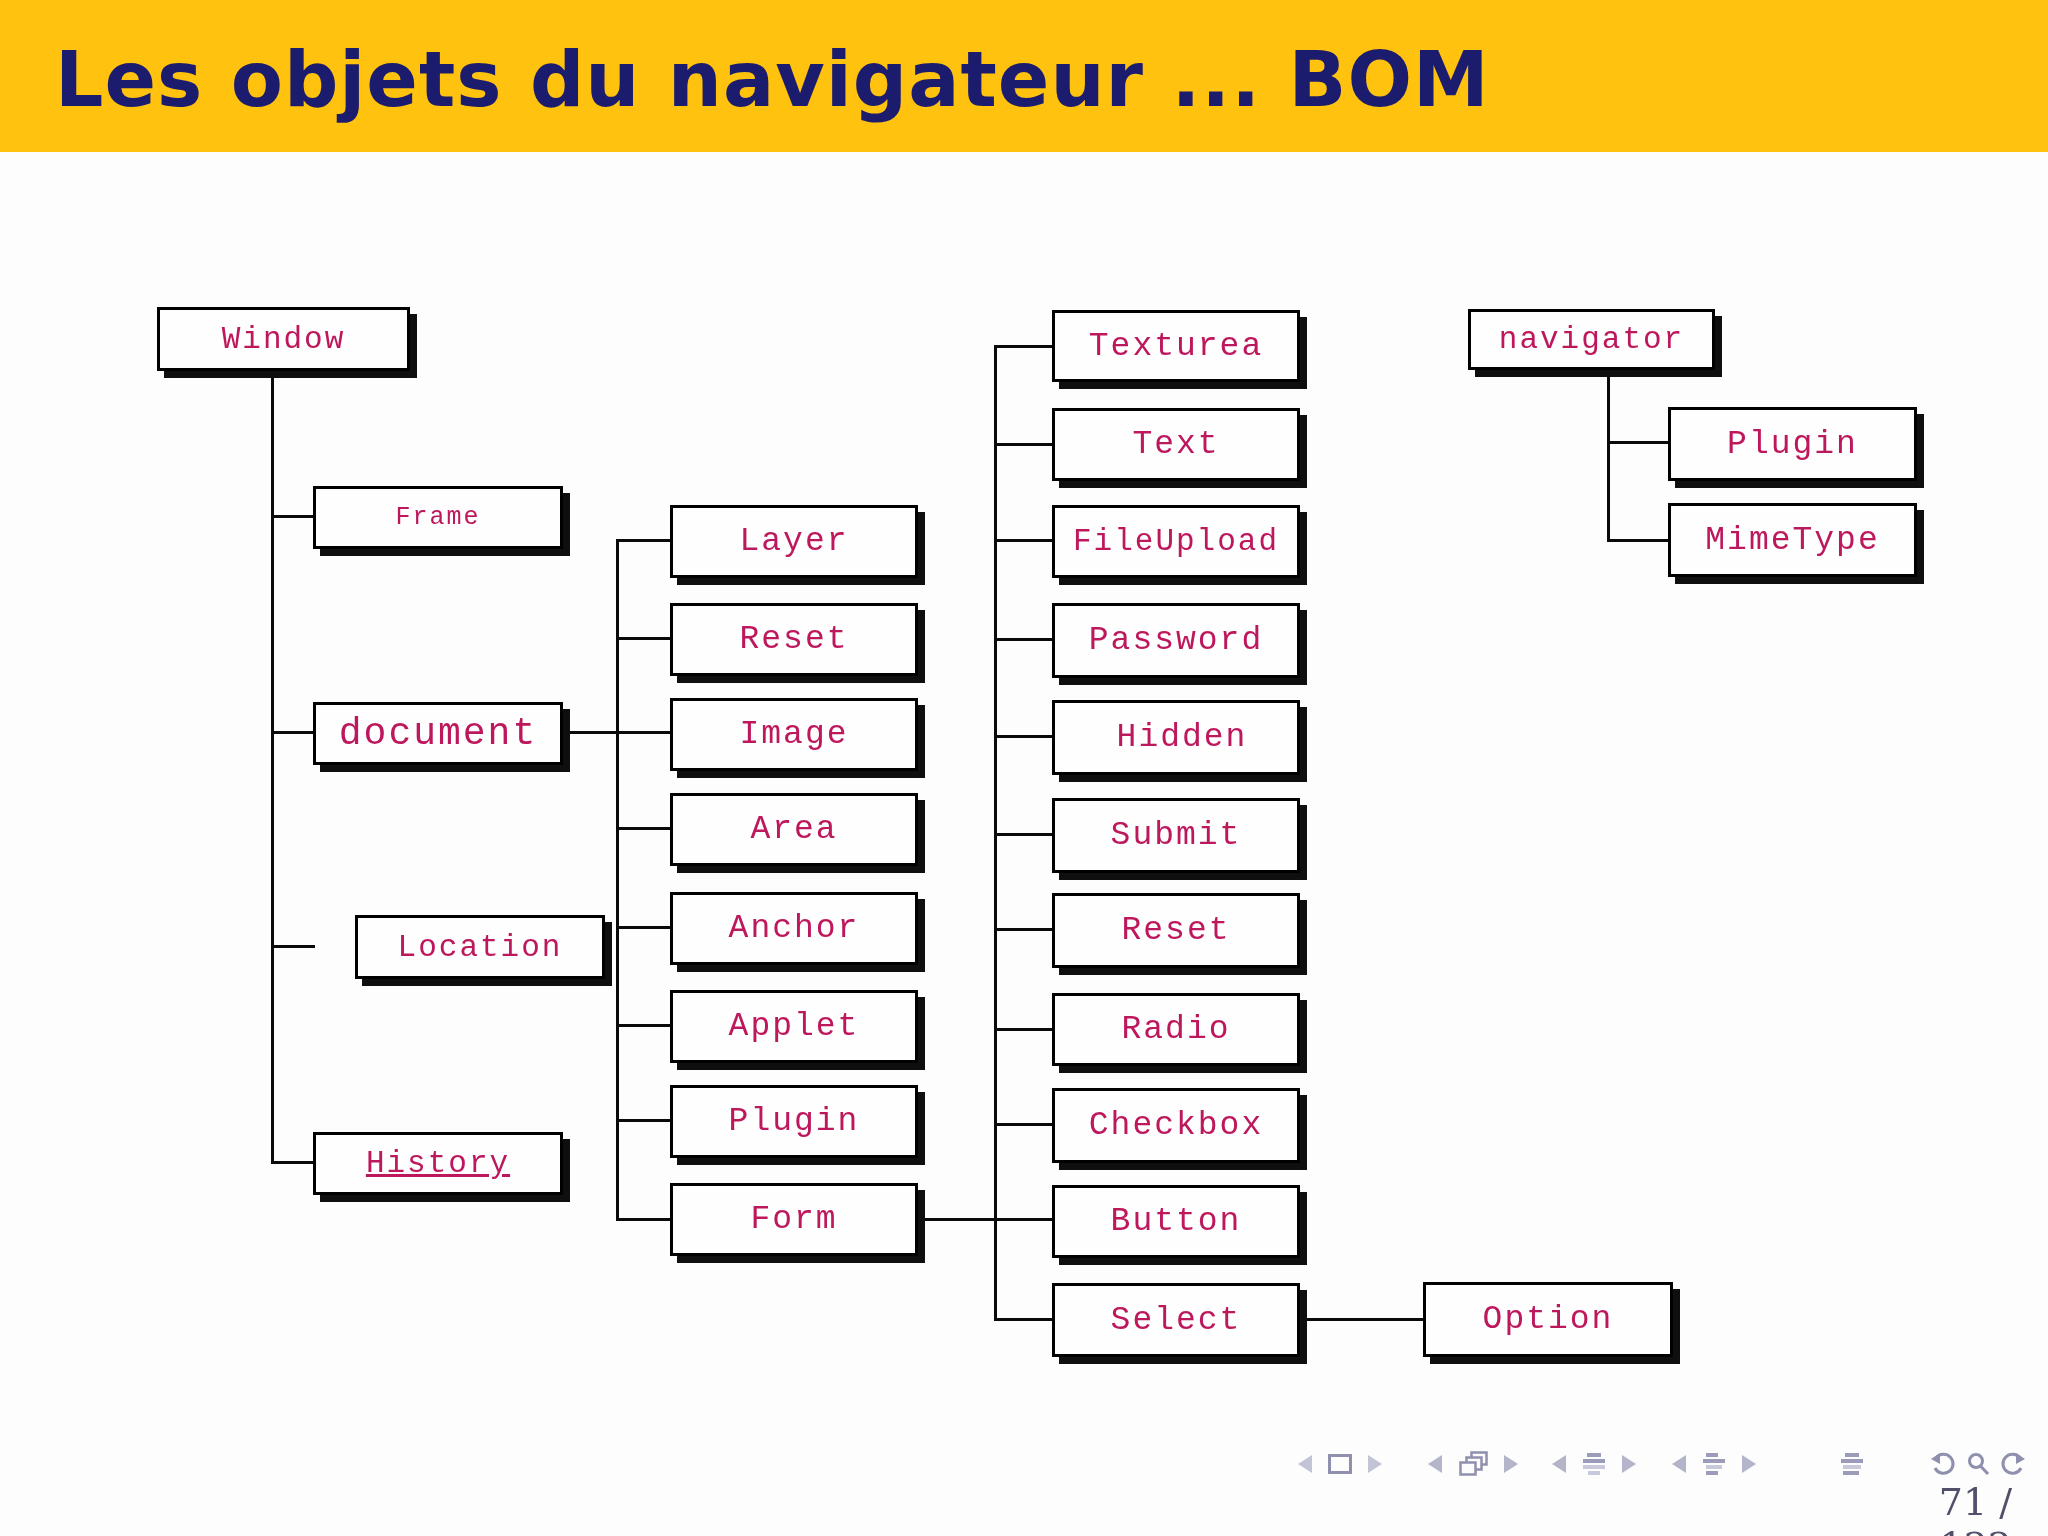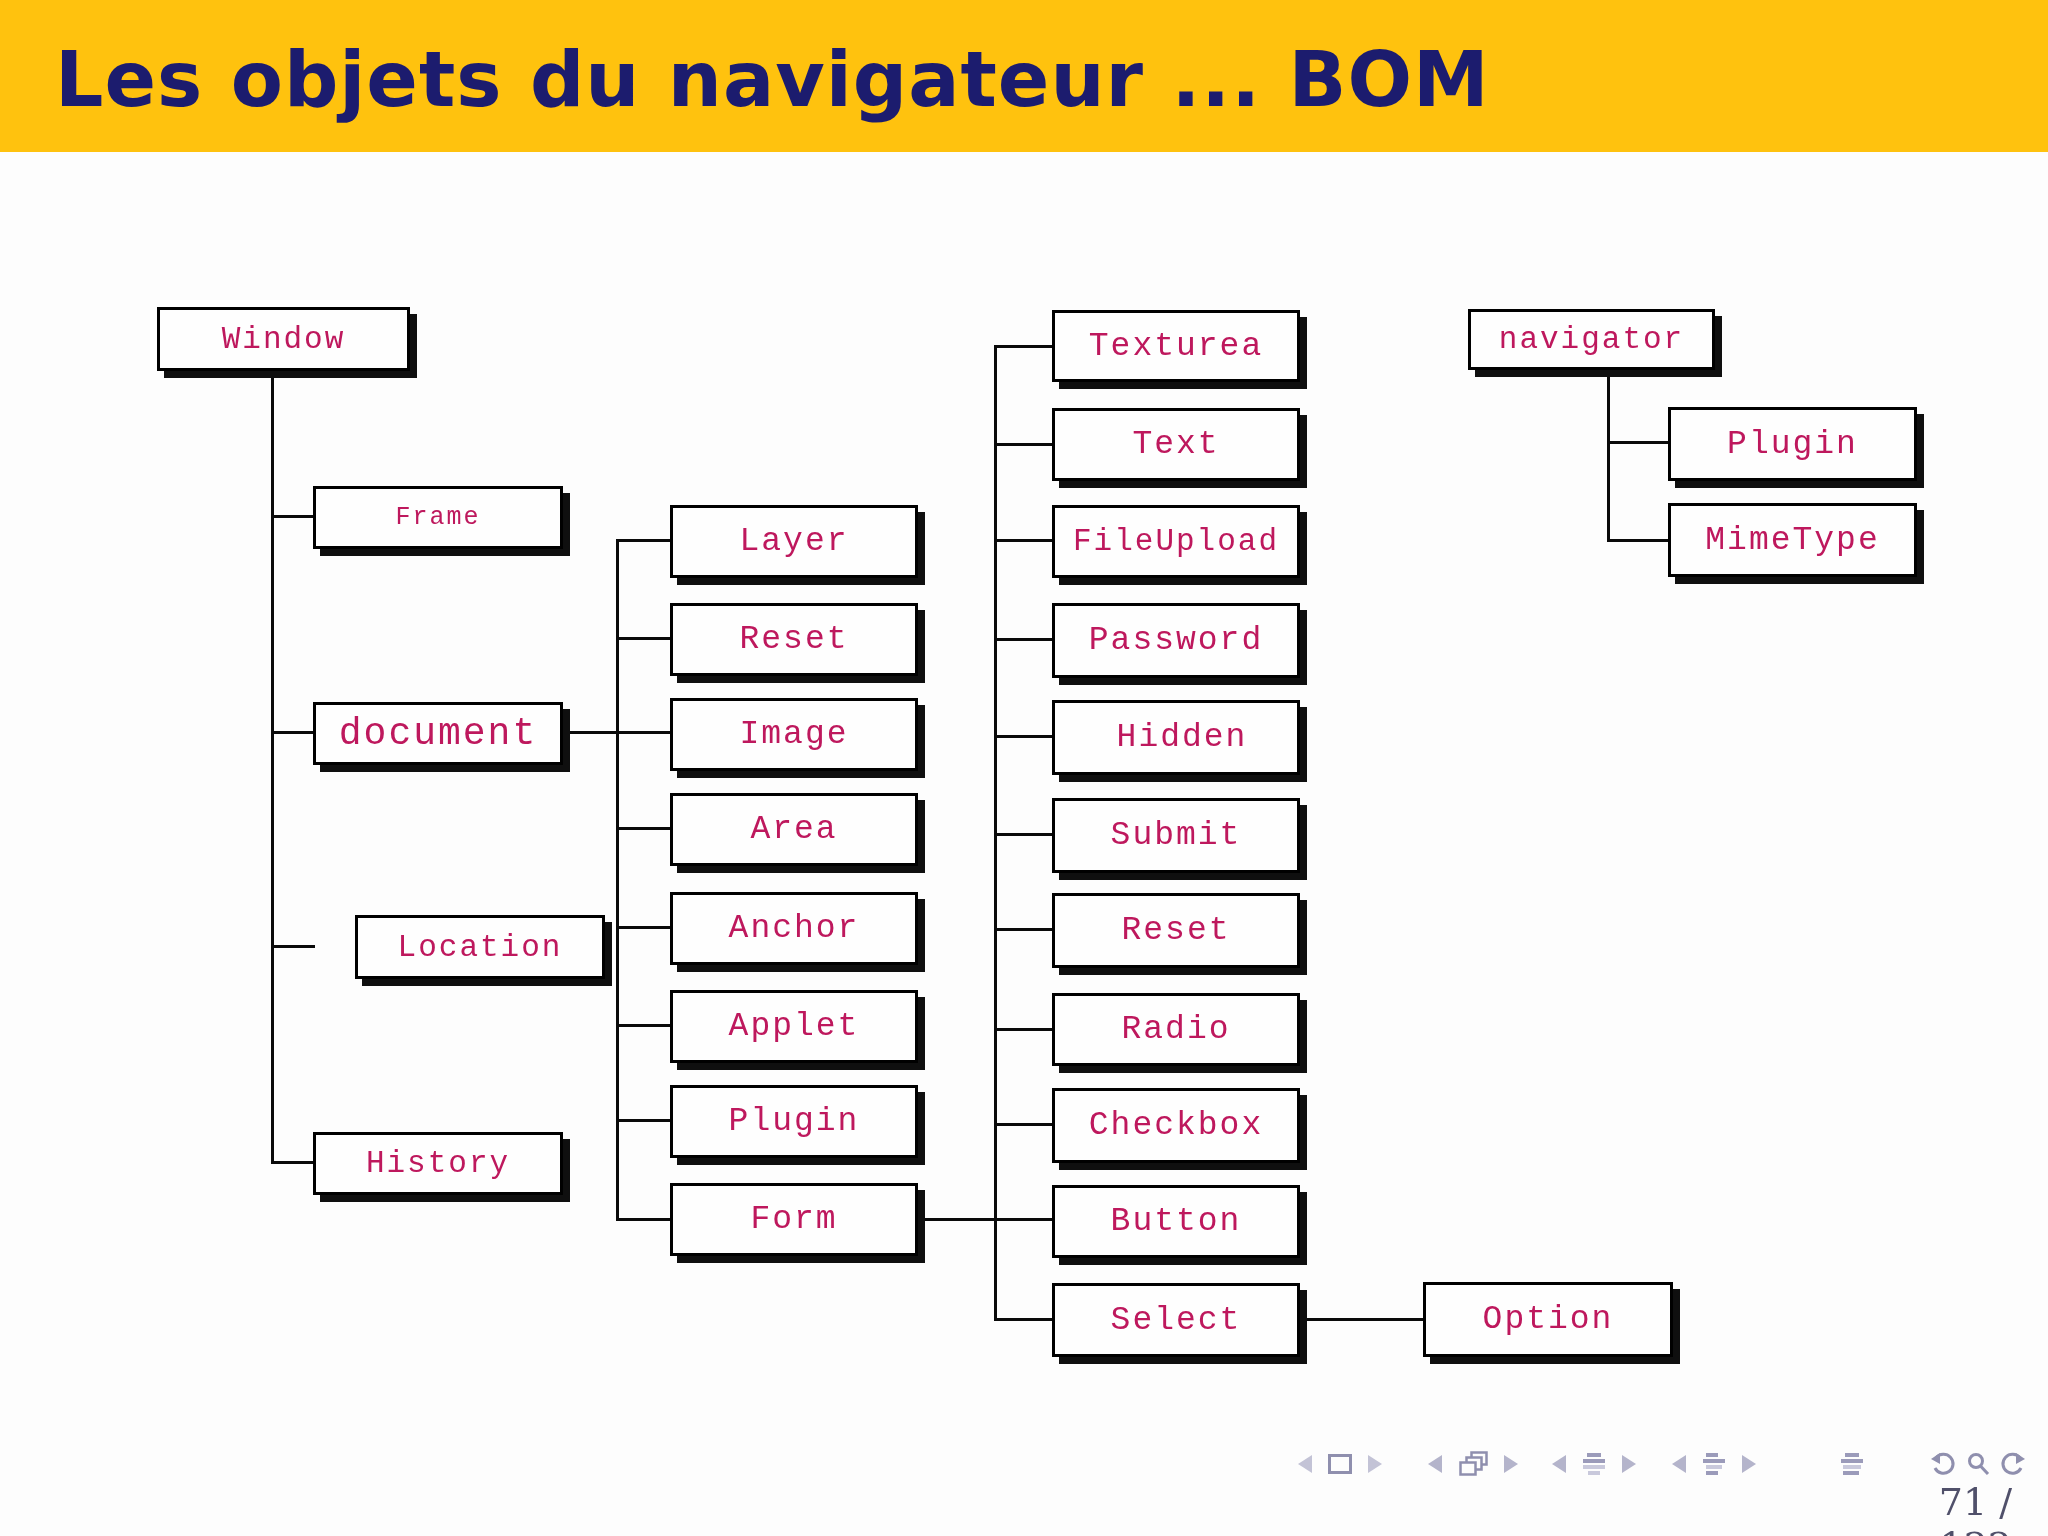--- a/index.html
+++ b/index.html
@@ -71,21 +71,21 @@
     <div class="hl" style="left:1300px;top:1318px;width:125px;"></div>
 
     <div class="vl" style="left:1607px;top:370px;height:172px;"></div>
     <div class="hl" style="left:1607px;top:441px;width:63px;"></div>
     <div class="hl" style="left:1607px;top:539px;width:63px;"></div>
 
     <div class="node" style="left:157px;top:307px;width:253px;height:64px;font-size:31px;">Window</div>
     <div class="node" style="left:313px;top:486px;width:250px;height:63px;font-size:25px;">Frame</div>
     <div class="node" style="left:313px;top:702px;width:250px;height:63px;font-size:38px;">document</div>
     <div class="node" style="left:313px;top:915px;width:250px;height:64px;font-size:31px;margin-left:42px;">Location</div>
-    <div class="node" style="left:313px;top:1132px;width:250px;height:63px;font-size:31px;">History</div>
+    <div class="node" style="left:313px;top:1132px;width:250px;height:63px;font-size:31px;text-decoration:underline;">History</div>
 
     <div class="node" style="left:670px;top:505px;width:248px;height:73px;">Layer</div>
     <div class="node" style="left:670px;top:603px;width:248px;height:73px;">Reset</div>
     <div class="node" style="left:670px;top:698px;width:248px;height:73px;">Image</div>
     <div class="node" style="left:670px;top:793px;width:248px;height:73px;">Area</div>
     <div class="node" style="left:670px;top:892px;width:248px;height:73px;">Anchor</div>
     <div class="node" style="left:670px;top:990px;width:248px;height:73px;">Applet</div>
     <div class="node" style="left:670px;top:1085px;width:248px;height:73px;">Plugin</div>
     <div class="node" style="left:670px;top:1183px;width:248px;height:73px;">Form</div>
 

